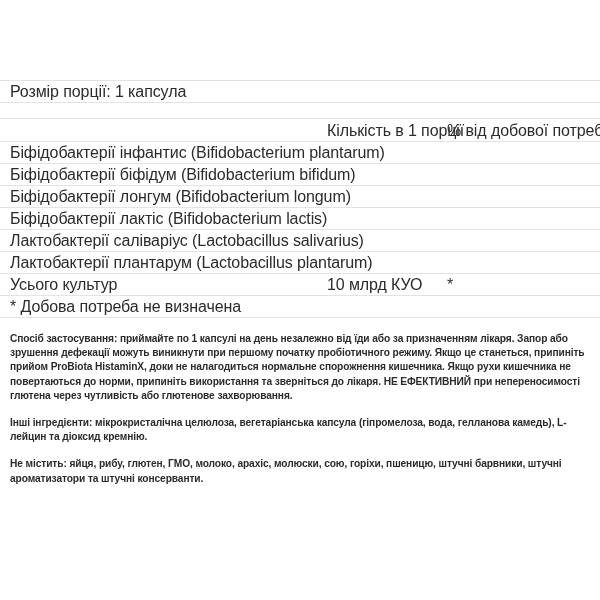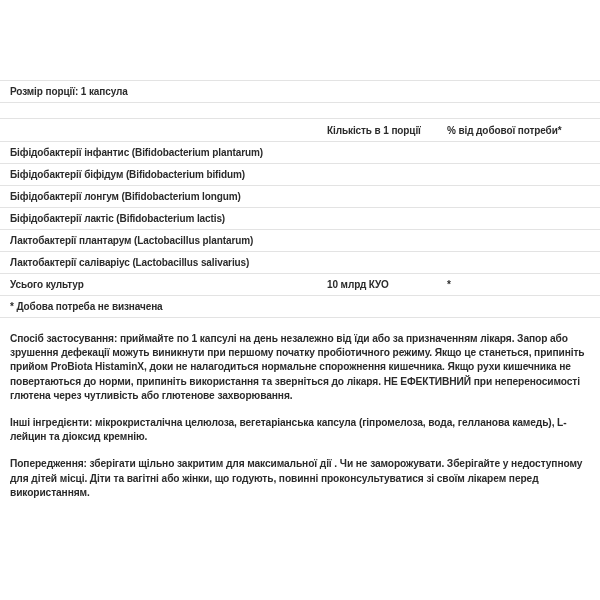--- a/index.html
+++ b/index.html
@@ -40,22 +40,22 @@
 
   .cell-name   { width: 327px; }
   .cell-amount { width: 120px; }
   .cell-dv     { width: 153px; margin-left: 36px; }
 
   .facts-table tr.row td {
     height: 21px;
   }
 
   .facts-table .txt {
-    font-size: 10px;
-    font-weight: bold;
+    font-size: 16px;
+    font-weight: normal;
     line-height: 13px;
     letter-spacing: -0.1px;
     white-space: nowrap;
   }
 
   .cell-name .txt   { padding-left: 10px; }
   .cell-amount .txt { padding-left: 0px; }
   .cell-dv .txt     { padding-left: 0px; }
 
   
@@ -182,33 +182,33 @@
         <td class="cell-amount">
             <div class="txt"></div>
           </td>
         <td class="cell-dv">
             <div class="txt"></div>
           </td>
       </tr>
 
       <tr class="row">
         <td class="cell-name">
+            <div class="txt">Лактобактерії саліваріус (Lactobacillus salivarius)</div>
+          </td>
+        <td class="cell-amount">
+            <div class="txt"></div>
+          </td>
+        <td class="cell-dv">
+            <div class="txt"></div>
+          </td>
+      </tr>
+
+      <tr class="row">
+        <td class="cell-name">
             <div class="txt">Лактобактерії плантарум (Lactobacillus plantarum)</div>
-          </td>
-        <td class="cell-amount">
-            <div class="txt"></div>
-          </td>
-        <td class="cell-dv">
-            <div class="txt"></div>
-          </td>
-      </tr>
-
-      <tr class="row">
-        <td class="cell-name">
-            <div class="txt">Лактобактерії саліваріус (Lactobacillus salivarius)</div>
           </td>
         <td class="cell-amount">
             <div class="txt"></div>
           </td>
         <td class="cell-dv">
             <div class="txt"></div>
           </td>
       </tr>
 
       <tr class="row">
@@ -234,16 +234,16 @@
             <div class="txt"></div>
           </td>
       </tr>
 
     </tbody>
   </table>
 
   <div class="body-copy">
     <p>Спосіб застосування: приймайте по 1 капсулі на день незалежно від їди або за призначенням лікаря. Запор або зрушення дефекації можуть виникнути при першому початку пробіотичного режиму. Якщо це станеться, припиніть прийом ProBiota HistaminX, доки не налагодиться нормальне спорожнення кишечника. Якщо рухи кишечника не повертаються до норми, припиніть використання та зверніться до лікаря. НЕ ЕФЕКТИВНИЙ при непереносимості глютена через чутливість або глютенове захворювання.</p>
     <p>Інші інгредієнти: мікрокристалічна целюлоза, вегетаріанська капсула (гіпромелоза, вода, гелланова камедь), L-лейцин та діоксид кремнію.</p>
-    <p>Попередження: зберігати щільно закритим для  максимальної дії . Чи не заморожувати. Зберігайте у недоступному для дітей місці. Діти та вагітні або жінки, що годують, повинні проконсультуватися зі своїм лікарем перед використанням.</p>
+    <p>Не містить: яйця, рибу, глютен, ГМО, молоко, арахіс, молюски, сою, горіхи, пшеницю, штучні барвники, штучні ароматизатори та штучні консерванти.</p>
   </div>
 
 </div>
 
 </body></html>

